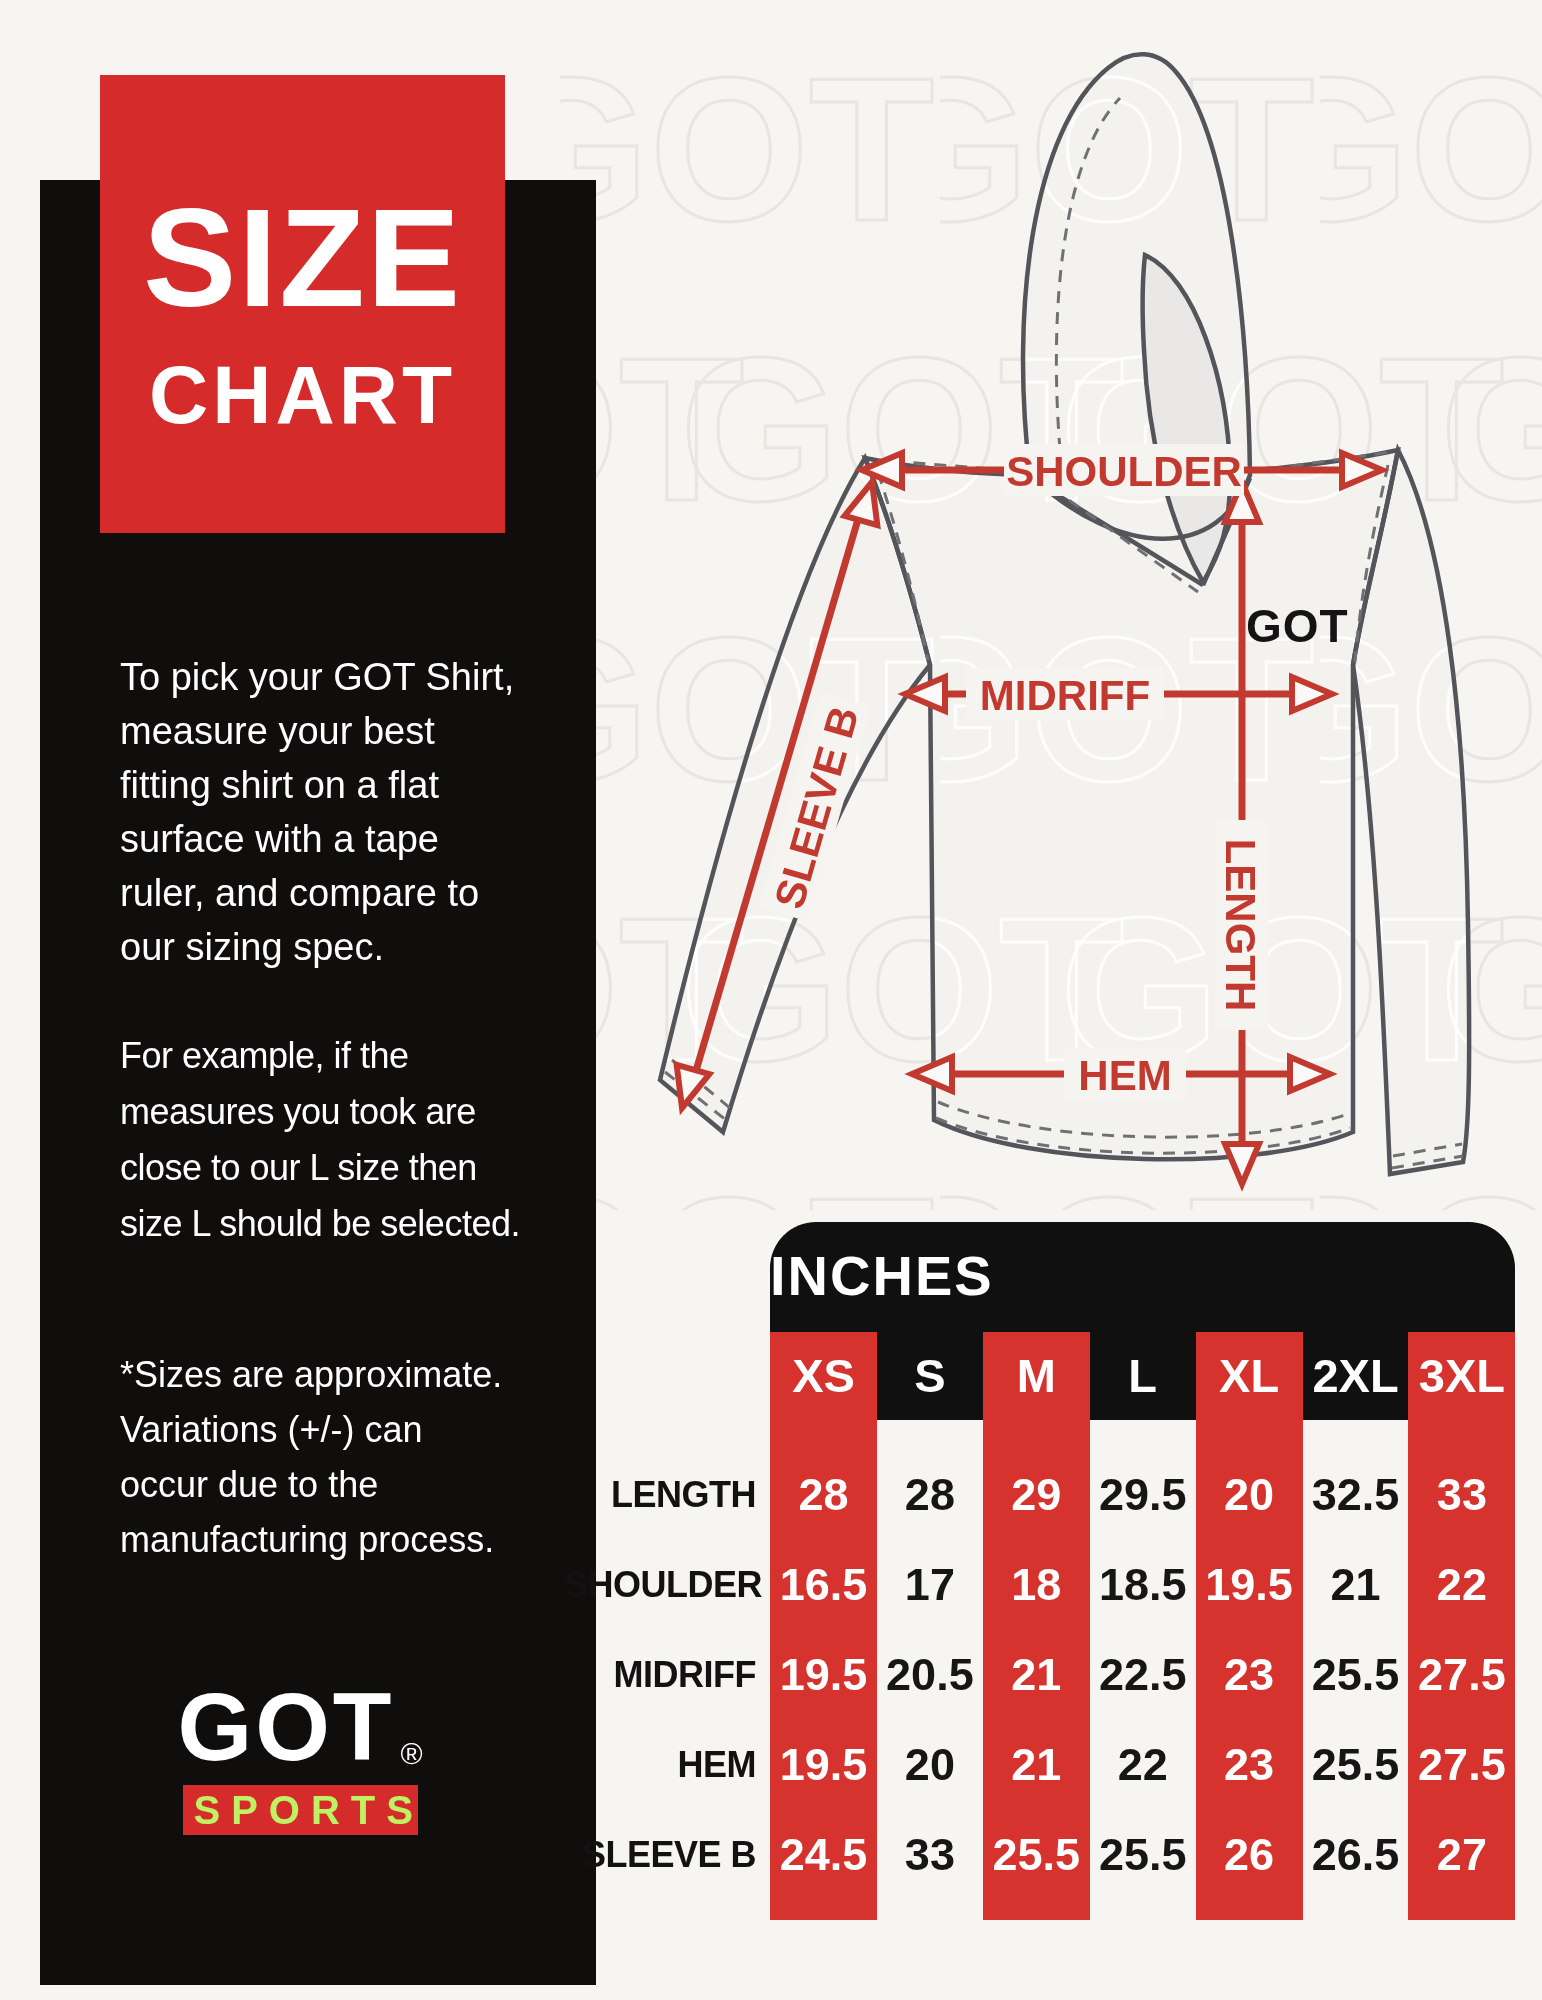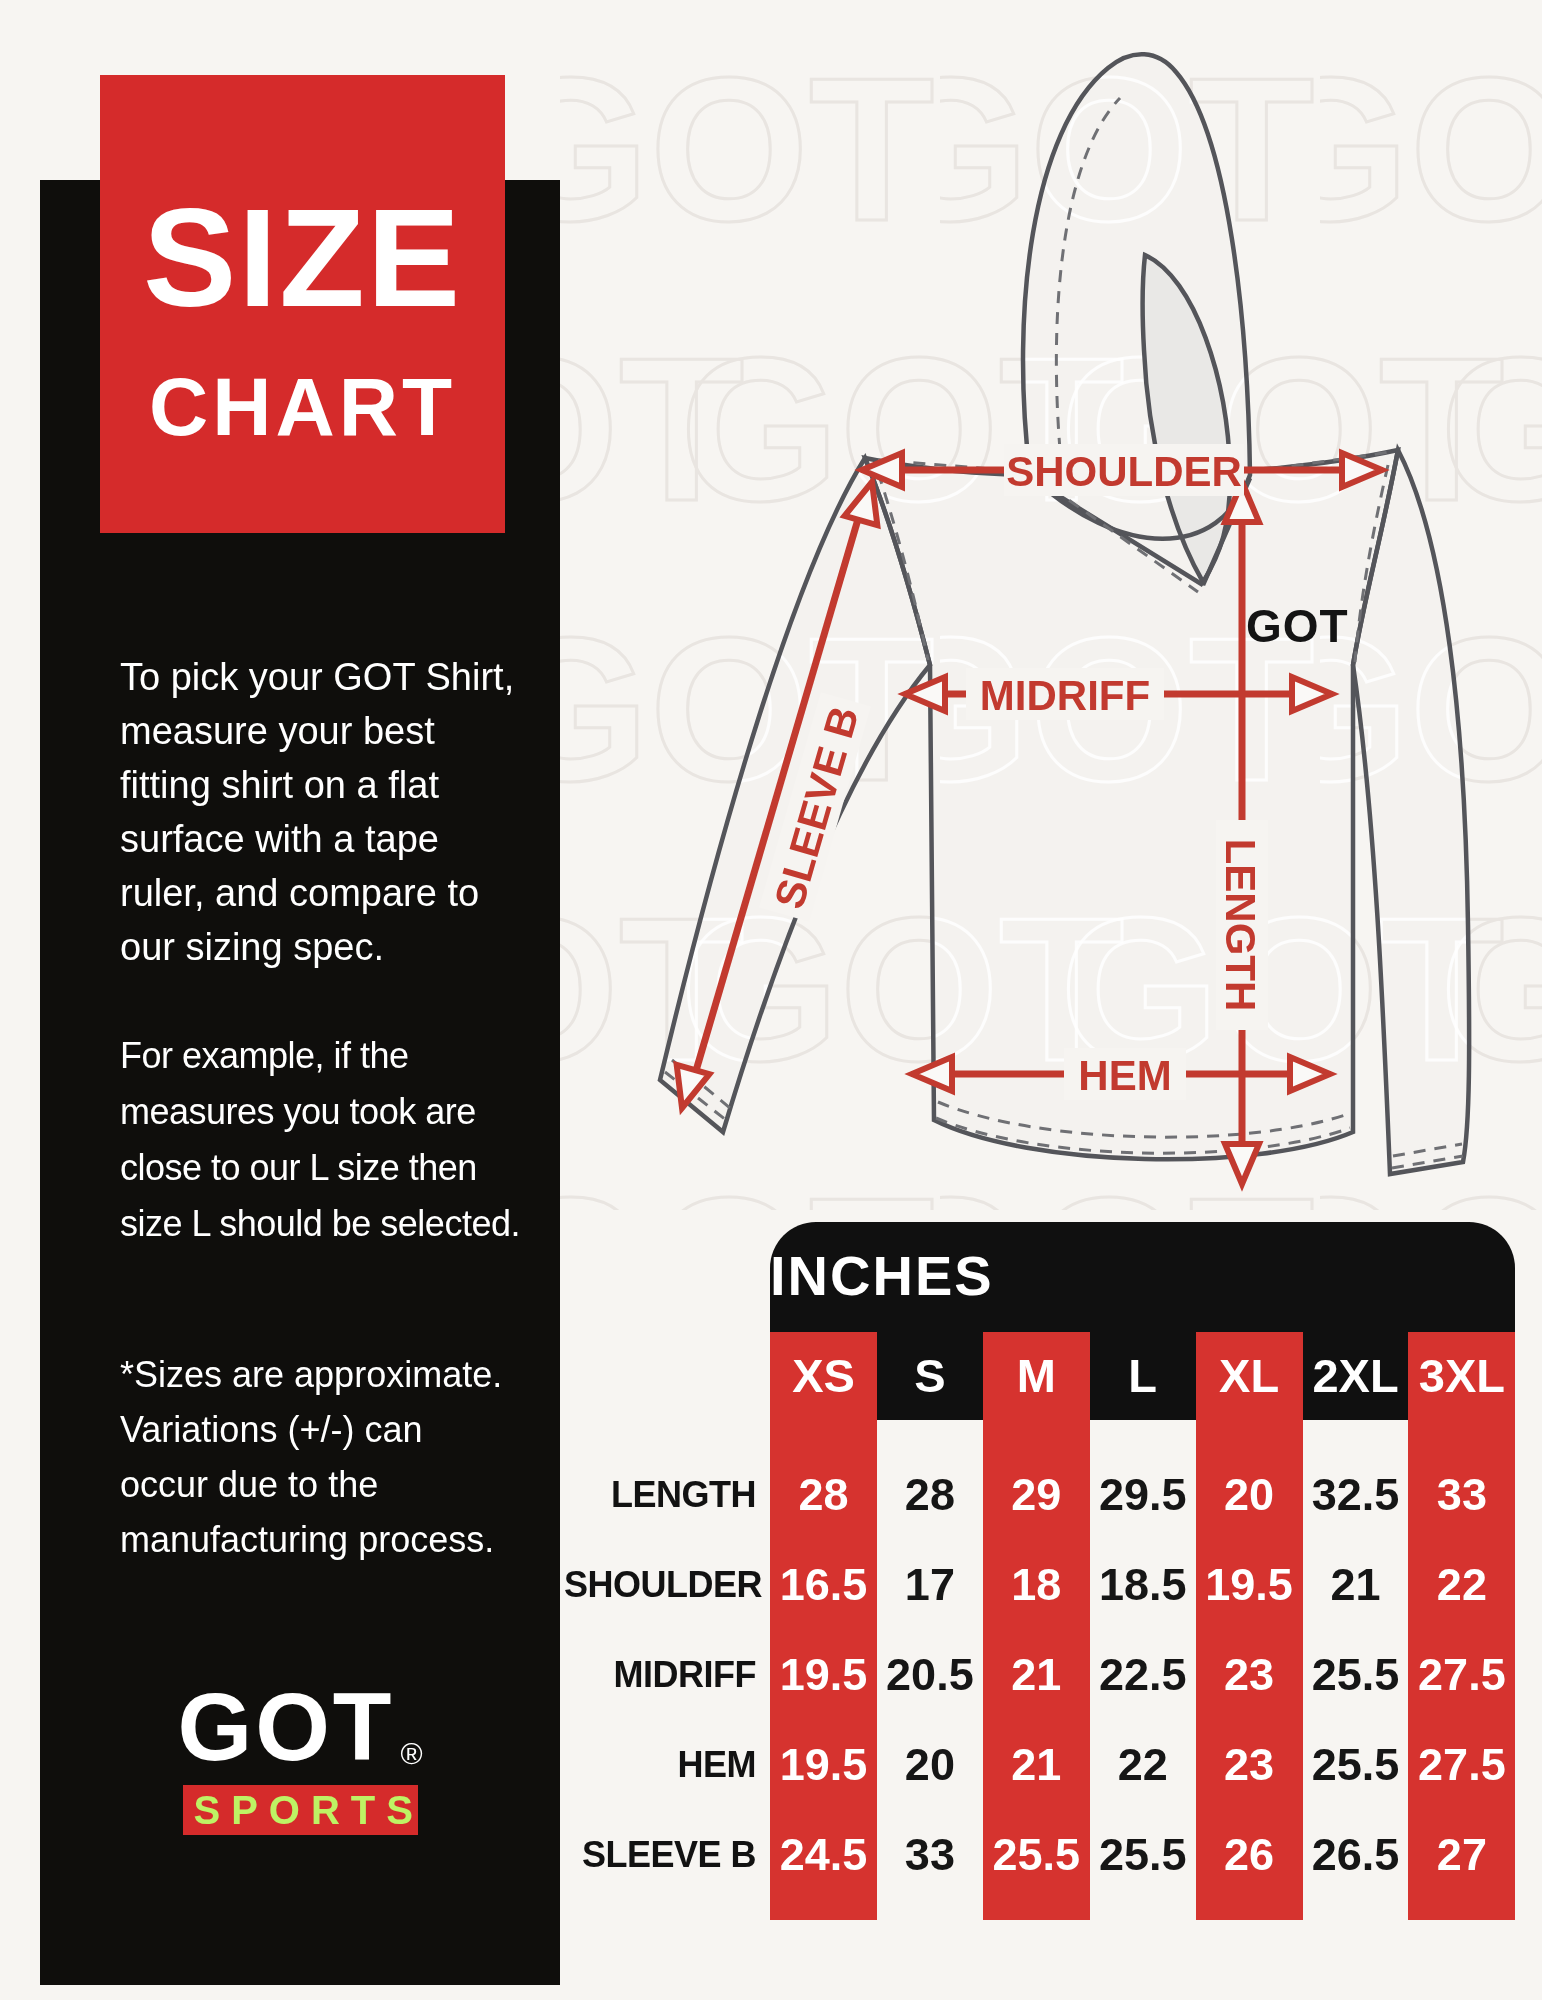--- a/index.html
+++ b/index.html
@@ -5,32 +5,33 @@
   html,body{margin:0;padding:0;background:#dddbd8;}
   .page{
     position:relative; width:1542px; height:2000px; margin:0 auto;
     background:#f7f5f2; overflow:hidden;
     font-family:"Liberation Sans", sans-serif;
   }
   
   .black-panel{
     position:absolute; left:40px; top:180px; width:520px; height:1805px;
     background:#0f0e0c;
+    padding-left:36px;
   }
   .red-title{
     position:absolute; left:100px; top:75px; width:405px; height:458px;
     background:#d52b2b; z-index:3;
     display:flex; flex-direction:column; align-items:center; justify-content:flex-start;
     padding-top:108px; box-sizing:border-box;
   }
   .red-title .t1{
     color:#fff; font-weight:bold; font-size:140px; line-height:150px; letter-spacing:2px;
   }
   .red-title .t2{
-    color:#fff; font-weight:bold; font-size:82px; line-height:88px; letter-spacing:4px; margin-top:30px;
+    color:#fff; font-weight:bold; font-size:82px; line-height:88px; letter-spacing:4px; margin-top:18px;
   }
   .panel-par{
     position:absolute; left:80px; width:420px; color:#ffffff;
     white-space:pre-line; font-weight:normal;
   }
   .par-intro{ top:470px; font-size:38px; line-height:54px; }
   .par-example{ top:848px; font-size:36px; line-height:56px; letter-spacing:-0.5px; }
   .par-disclaimer{ top:1167px; font-size:36px; line-height:55px; }
   .brand{
     position:absolute; left:0; top:1505px; width:520px;

